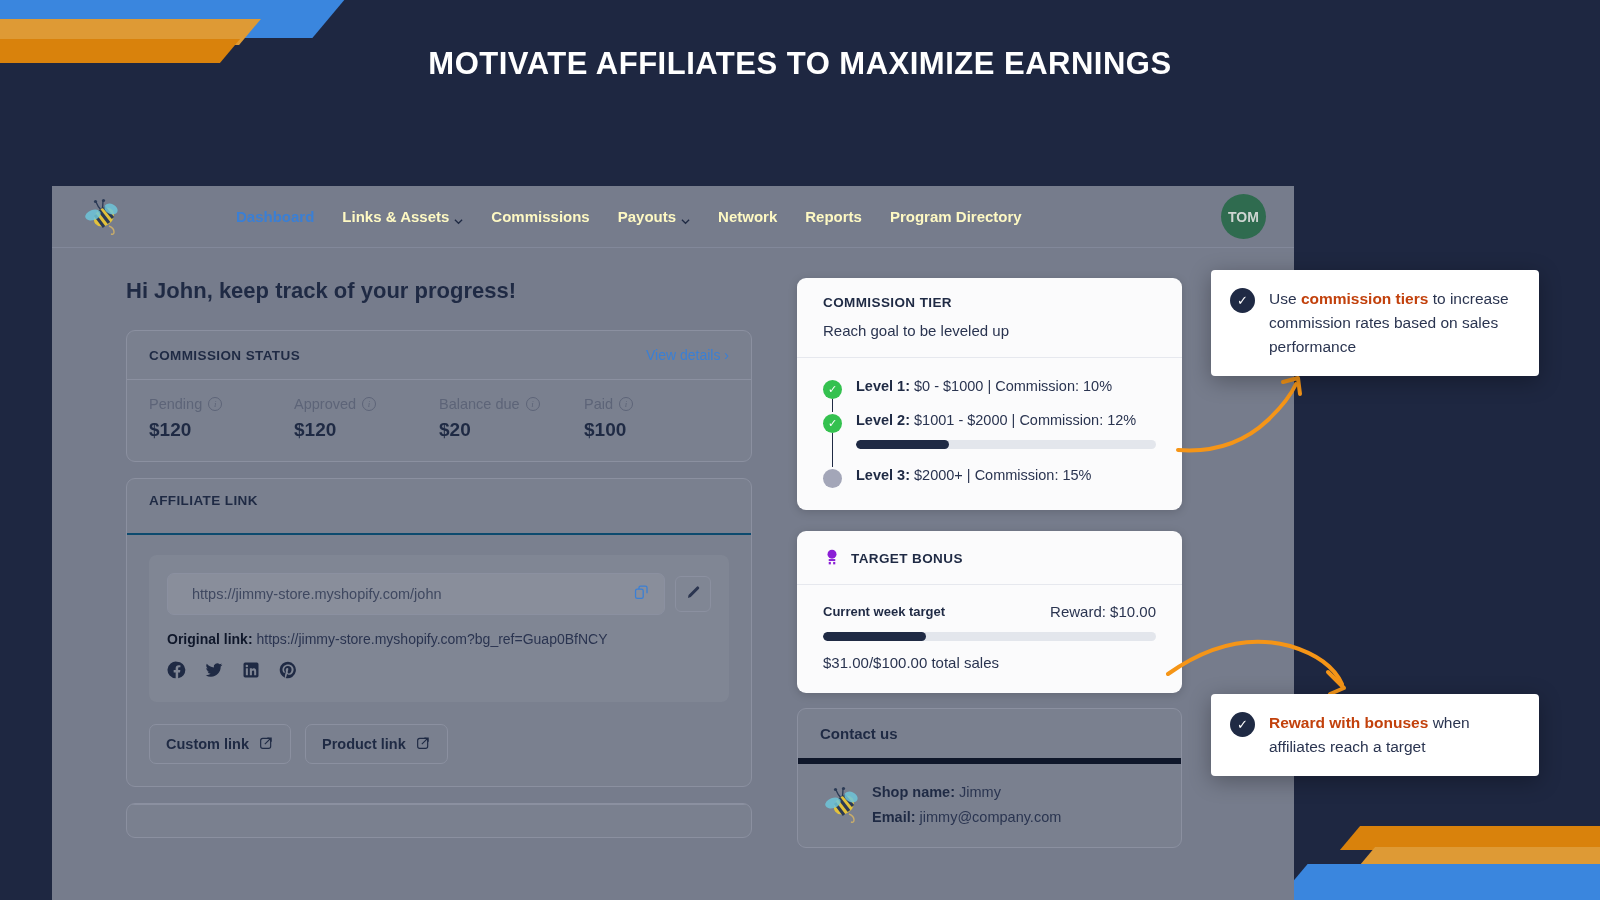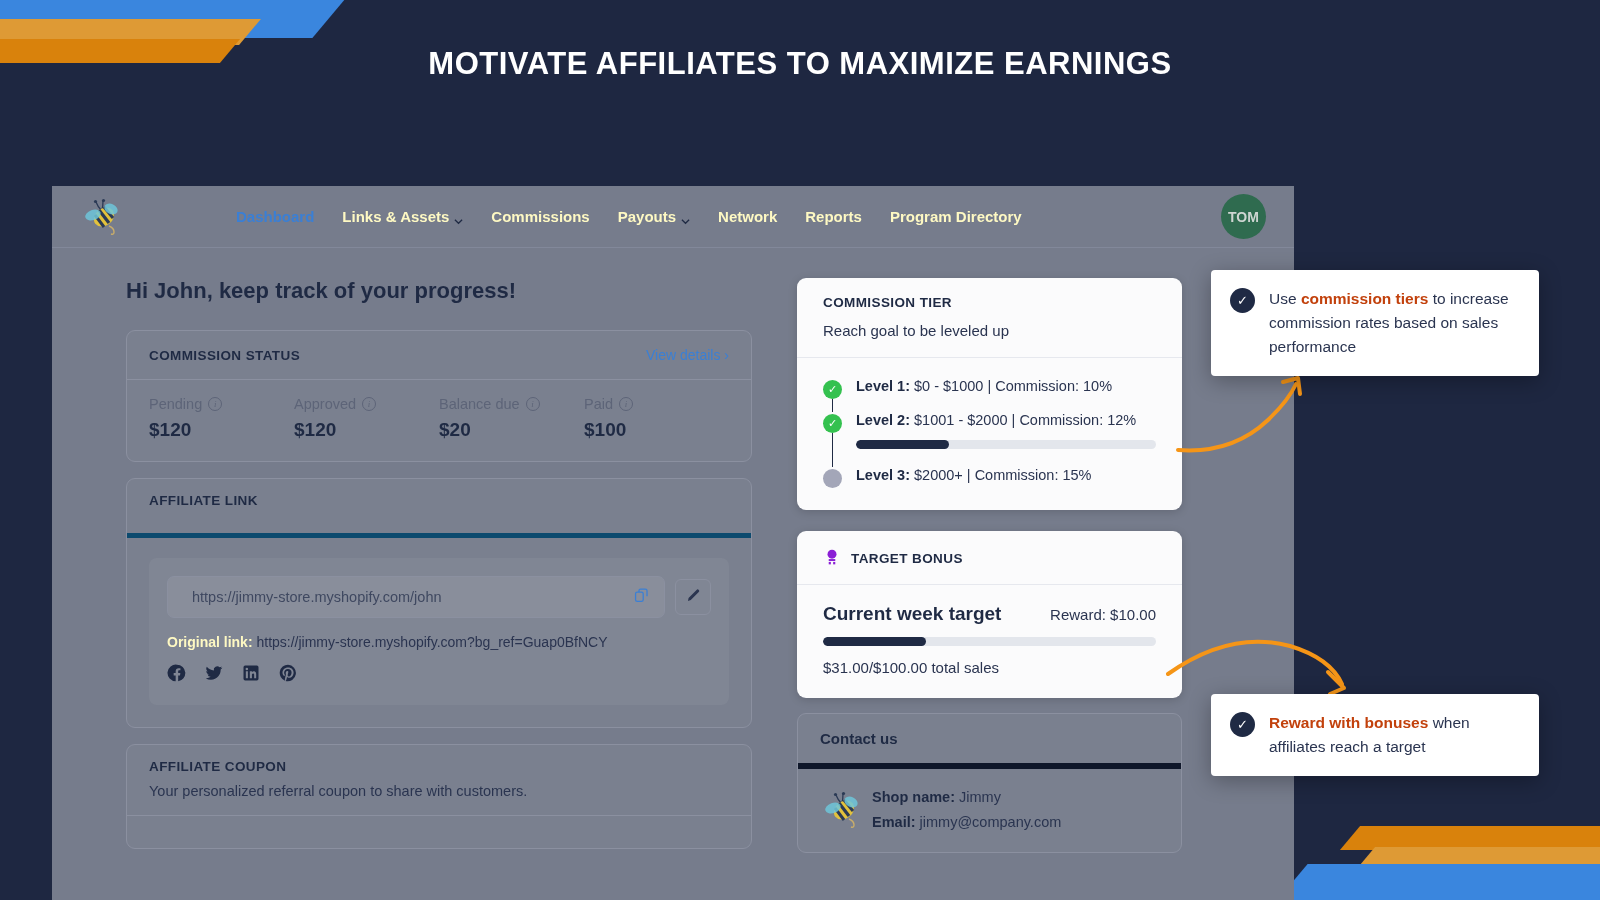--- a/index.html
+++ b/index.html
@@ -130,21 +130,21 @@
   }
   .info-i {
     width: 14px; height: 14px; border-radius: 50%;
     border: 1.3px solid #5d6478;
     font-size: 9px; font-style: italic;
     display: inline-flex; align-items: center; justify-content: center;
     color: #5d6478; font-family: "Liberation Serif", serif;
   }
   .stat-value { font-size: 19px; font-weight: bold; color: #1f2a44; }
 
-  .card-sub { padding: 14px 22px 16px 22px; border-bottom: 5px solid #0c4a6e; }
+  .card-sub { padding: 14px 22px 16px 22px; border-bottom: 2px solid #0c4a6e; }
   .card-sub .card-title { margin-bottom: 9px; }
   .card-desc { font-size: 14.5px; color: #2a3450; }
 
   .link-area { padding: 20px 22px 22px 22px; }
   .link-inner {
     background: rgba(255,255,255,0.05);
     border-radius: 8px;
     padding: 18px;
   }
   .link-row { display: flex; align-items: center; gap: 10px; text-align: center; }
@@ -157,21 +157,21 @@
     display: flex; align-items: center; justify-content: space-between;
     padding: 0 14px 0 24px;
   }
   .link-text { font-size: 14.5px; color: #3f4860; }
   .edit-btn {
     width: 36px; height: 36px;
     border: 1px solid #8b90a0; border-radius: 6px;
     display: flex; align-items: center; justify-content: center;
   }
   .orig-link { font-size: 14px; color: #2a3450; margin-top: 16px; }
-  .orig-link b { color: #fef9c3; }
+  .orig-link b { color: #0f172a; }
   .socials { display: flex; gap: 17px; margin-top: 13px; }
   .socials svg { width: 20px; height: 20px; }
 
   .btn-row { display: flex; gap: 14px; padding: 0 22px 22px 22px; }
   .btn {
     border: 1px solid #8b90a0; border-radius: 7px;
     padding: 10px 16px;
     font-size: 14.5px; font-weight: bold; color: #1f2a44;
     display: flex; align-items: center; gap: 10px;
   }
@@ -221,21 +221,21 @@
   .bar {
     height: 9px; border-radius: 5px; background: #e3e6ec;
     margin-top: 12px; overflow: hidden;
   }
   .bar-fill { height: 100%; border-radius: 5px; background: #1f2a44; }
 
   .bonus-body { padding: 18px 26px 22px 26px; }
   .bonus-row {
     display: flex; justify-content: space-between; align-items: center;
   }
-  .bonus-label { font-size: 19px; font-weight: bold; color: #1f2a44; }
+  .bonus-label { font-size: 13px; font-weight: bold; color: #1f2a44; }
   .bonus-reward { font-size: 15px; color: #2a3450; }
   .bonus-total { font-size: 15px; color: #2a3450; margin-top: 13px; }
 
   .contact-head {
     padding: 16px 22px; font-size: 15px; font-weight: bold; color: #1f2a44;
     border-bottom: 6px solid #0f172a;
   }
   .contact-body { display: flex; align-items: center; gap: 4px; padding: 16px 22px; }
   .contact-text { font-size: 14.5px; color: #2a3450; line-height: 1.75; }
   .contact-text b { color: #1f2a44; }
@@ -419,27 +419,43 @@
                   </svg>
               </span>
               <span>
                 <svg viewBox="0 0 24 24" fill="#1f2a44">
                     <path d="M12 2a10 10 0 0 0-3.6 19.3c-.1-.8-.2-2 0-2.9l1.2-5s-.3-.6-.3-1.5c0-1.4.8-2.4 1.8-2.4.9 0 1.3.6 1.3 1.4 0 .9-.5 2.2-.8 3.4-.2 1 .5 1.8 1.5 1.8 1.8 0 3.2-1.9 3.2-4.7 0-2.4-1.8-4.1-4.3-4.1a4.5 4.5 0 0 0-4.7 4.5c0 .9.3 1.9.8 2.4.1.1.1.2.1.3l-.3 1c0 .2-.2.2-.4.1-1.3-.6-2.1-2.5-2.1-4 0-3.3 2.4-6.3 6.9-6.3 3.6 0 6.4 2.6 6.4 6 0 3.6-2.3 6.5-5.4 6.5-1 0-2-.5-2.4-1.2l-.6 2.5c-.2.9-.8 2-1.2 2.6A10 10 0 1 0 12 2z"></path>
                   </svg>
               </span>
             </div>
           </div>
         </div>
+        <div class="btn-row">
+          <div class="btn">
+            <span>Custom link</span>
+            <span>
+              <svg viewBox="0 0 18 18" width="15" height="15">
+                <rect x="2" y="4" width="12" height="12" rx="2.5" stroke="#1f2a44" stroke-width="1.4" fill="none"></rect>
+                <path d="M7 11 L14 4 M10 3.6 H14.6 V8.2" stroke="#1f2a44" stroke-width="1.4" fill="none"></path>
+              </svg>
+            </span>
+          </div>
+          <div class="btn">
+            <span>Product link</span>
+            <span>
+              <svg viewBox="0 0 18 18" width="15" height="15">
+                <rect x="2" y="4" width="12" height="12" rx="2.5" stroke="#1f2a44" stroke-width="1.4" fill="none"></rect>
+                <path d="M7 11 L14 4 M10 3.6 H14.6 V8.2" stroke="#1f2a44" stroke-width="1.4" fill="none"></path>
+              </svg>
+            </span>
+          </div>
+        </div>
       </div>
 
       <div class="card">
-        <div class="card-sub" style="border-bottom:none;">
-          <div class="card-title">AFFILIATE COUPON</div>
-          <div class="card-desc">Your personalized referral coupon to share with customers.</div>
-        </div>
         <div class="table-head">
           
           
           
         </div>
       </div>
     </div>
 
     <div class="col-right">
 

